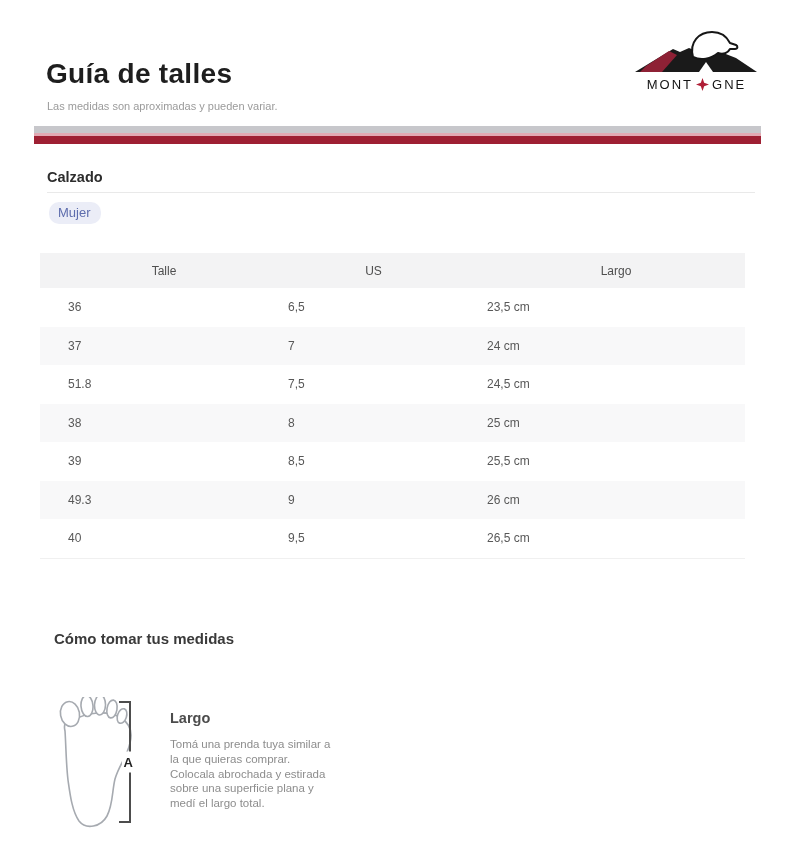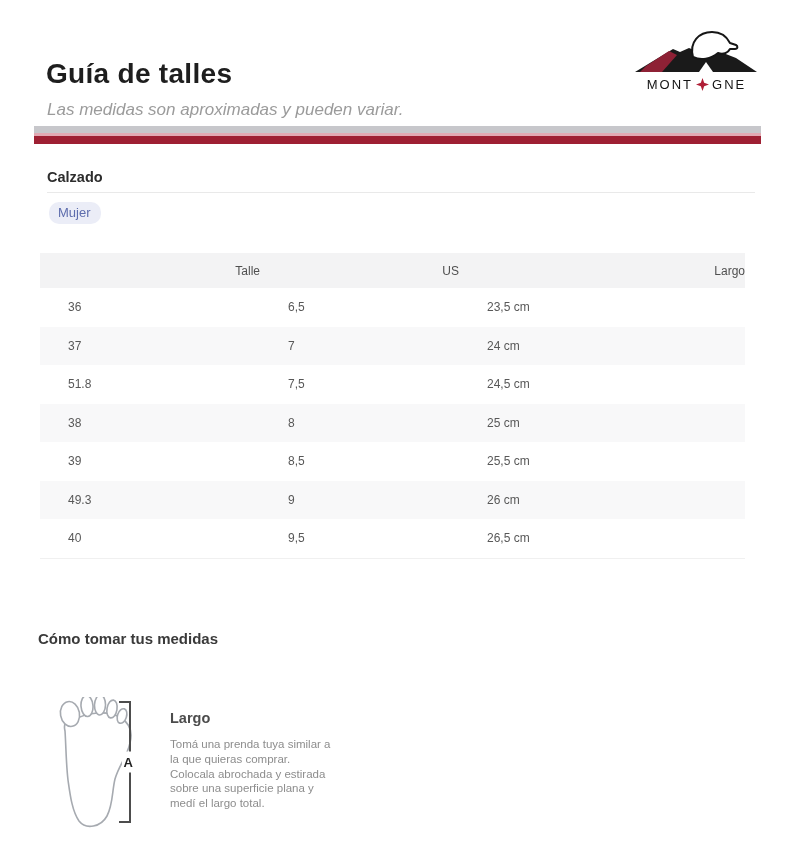--- a/index.html
+++ b/index.html
@@ -5,21 +5,21 @@
   html,body{margin:0;padding:0;background:#ffffff;}
   .page{
     position:relative;width:800px;height:866px;background:#ffffff;overflow:hidden;
     font-family:"Liberation Sans",sans-serif;
   }
   .page-title{
     position:absolute;left:46px;top:58px;font-size:28px;font-weight:600;
     color:#1e1e1e;letter-spacing:.3px;
   }
   .page-subtitle{
-    position:absolute;left:47px;top:100px;font-size:17px;color:#9b9b9b;font-style:italic;
+    position:absolute;left:47px;top:100px;font-size:11px;color:#9b9b9b;
   }
   
   .logo{position:absolute;left:633px;top:24px;width:127px;}
   .logo .emblem{display:block;width:127px;height:52px;}
   .wordmark{
     display:flex;align-items:center;justify-content:center;gap:3px;
     font-weight:400;font-size:13px;letter-spacing:2px;color:#141414;margin-top:1px;
   }
   .wordmark .star{width:13px;height:13px;display:block;}
   
@@ -34,28 +34,28 @@
     position:absolute;left:49px;top:202px;background:#ebedf7;color:#5e6dad;
     font-size:13px;padding:3px 10px 4px 9px;border:none;border-radius:10px;
     font-family:inherit;cursor:pointer;
   }
   
   .size-table{
     position:absolute;left:40px;top:253px;width:705px;border-collapse:collapse;
     table-layout:fixed;font-size:12px;color:#585858;
   }
   .size-table th{
-    background:#f3f3f4;height:35px;text-align:right;padding:0 0 0 28px;
+    background:#f3f3f4;height:35px;text-align:center;padding:0 0 0 28px;
     font-weight:400;color:#4f4f4f;
   }
   .size-table td{height:38.5px;padding:0 0 0 28px;}
   .size-table tbody tr:nth-child(even){background:#f8f8f9;}
   .size-table tbody tr:last-child td{border-bottom:1px solid #f0f0f0;}
   
-  .howto-title{position:absolute;left:38px;top:630px;font-size:15px;font-weight:700;color:#3a3a3a;}
+  .howto-title{position:absolute;left:54px;top:630px;font-size:15px;font-weight:700;color:#3a3a3a;}
   .foot-svg{position:absolute;left:54px;top:697px;width:84px;height:136px;}
   .bracket{position:absolute;left:117px;top:701px;width:14px;height:122px;}
   .bracket .vline{position:absolute;right:0;top:0;width:2px;height:100%;background:#4d4d4d;}
   .bracket .tick{position:absolute;right:0;width:12px;height:2px;background:#4d4d4d;}
   .bracket .tick.top{top:0;}
   .bracket .tick.bottom{bottom:0;}
   .bracket .marker{
     position:absolute;right:-4px;top:50%;transform:translateY(-50%);
     background:#ffffff;font-weight:700;font-size:13px;color:#222222;padding:3px 2px;
   }

